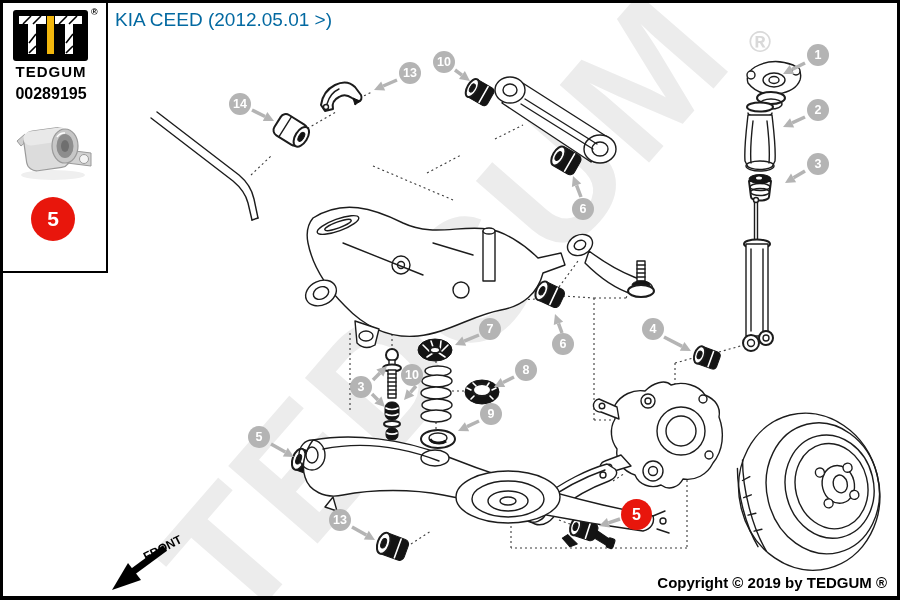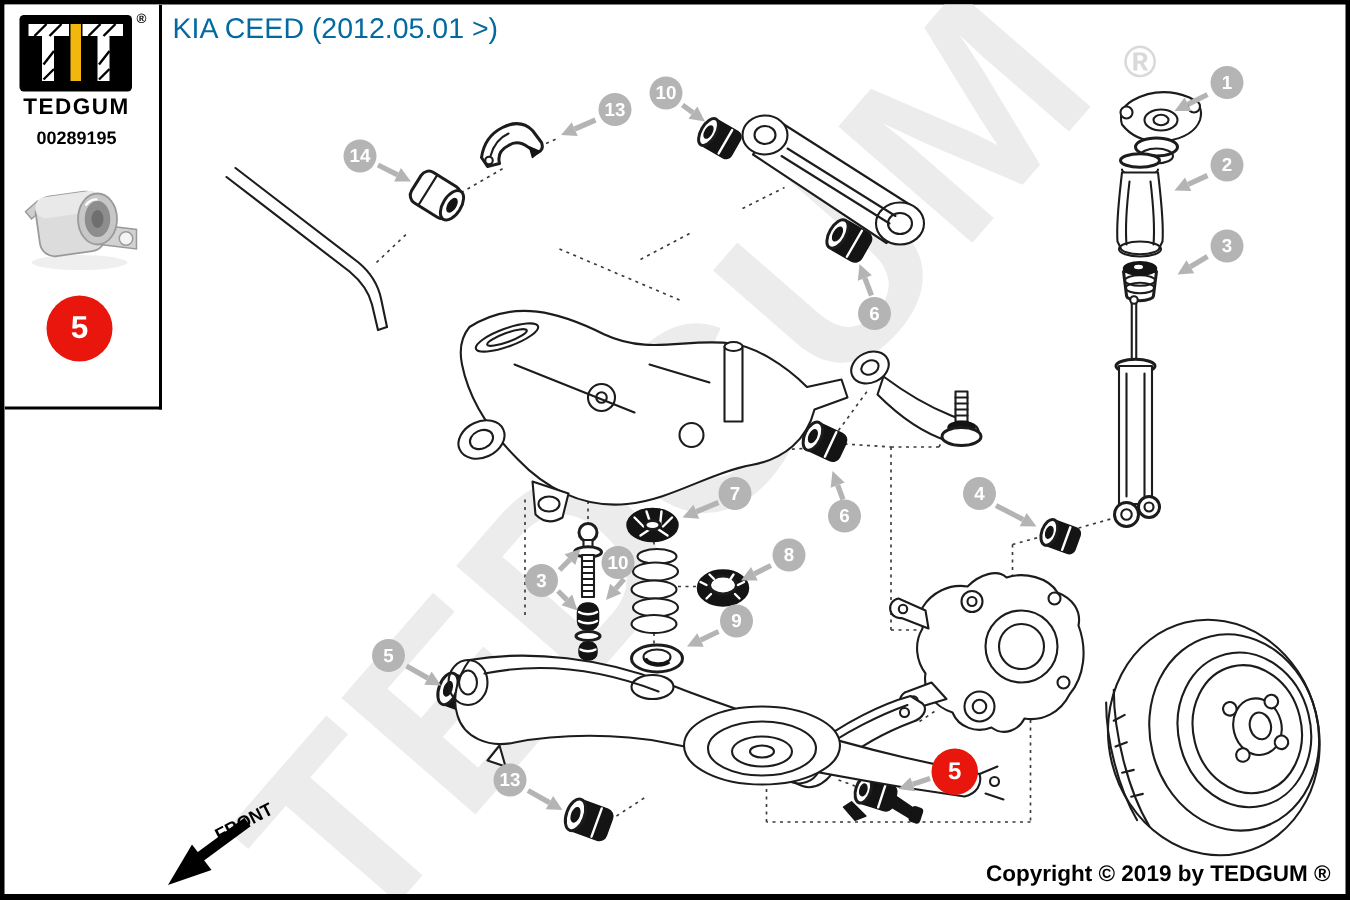--- a/index.html
+++ b/index.html
@@ -23,21 +23,21 @@
     position:absolute;left:0;top:0;width:103px;height:268px;background:#fff;z-index:5;
     border-right:2px solid #000;border-bottom:2px solid #000;
   }
   #brand-name{
     position:absolute;left:0;top:60px;width:96px;text-align:center;
     font-weight:bold;font-size:15px;letter-spacing:1px;color:#000;
   }
   #logo-reg{position:absolute;left:88px;top:4px;font-size:9px;font-weight:bold;color:#000;}
   #part-number{
     position:absolute;left:0;top:82px;width:96px;text-align:center;
-    font-weight:bold;font-size:12px;color:#000;
+    font-weight:bold;font-size:16px;color:#000;
   }
   
   #page-title{
     position:absolute;left:112px;top:6px;z-index:6;
     font-weight:normal;font-size:19px;color:#0369a1;letter-spacing:0px;
   }
   #copyright{
     position:absolute;right:10px;bottom:5px;z-index:6;
     font-weight:bold;font-size:15px;color:#000;
   }

